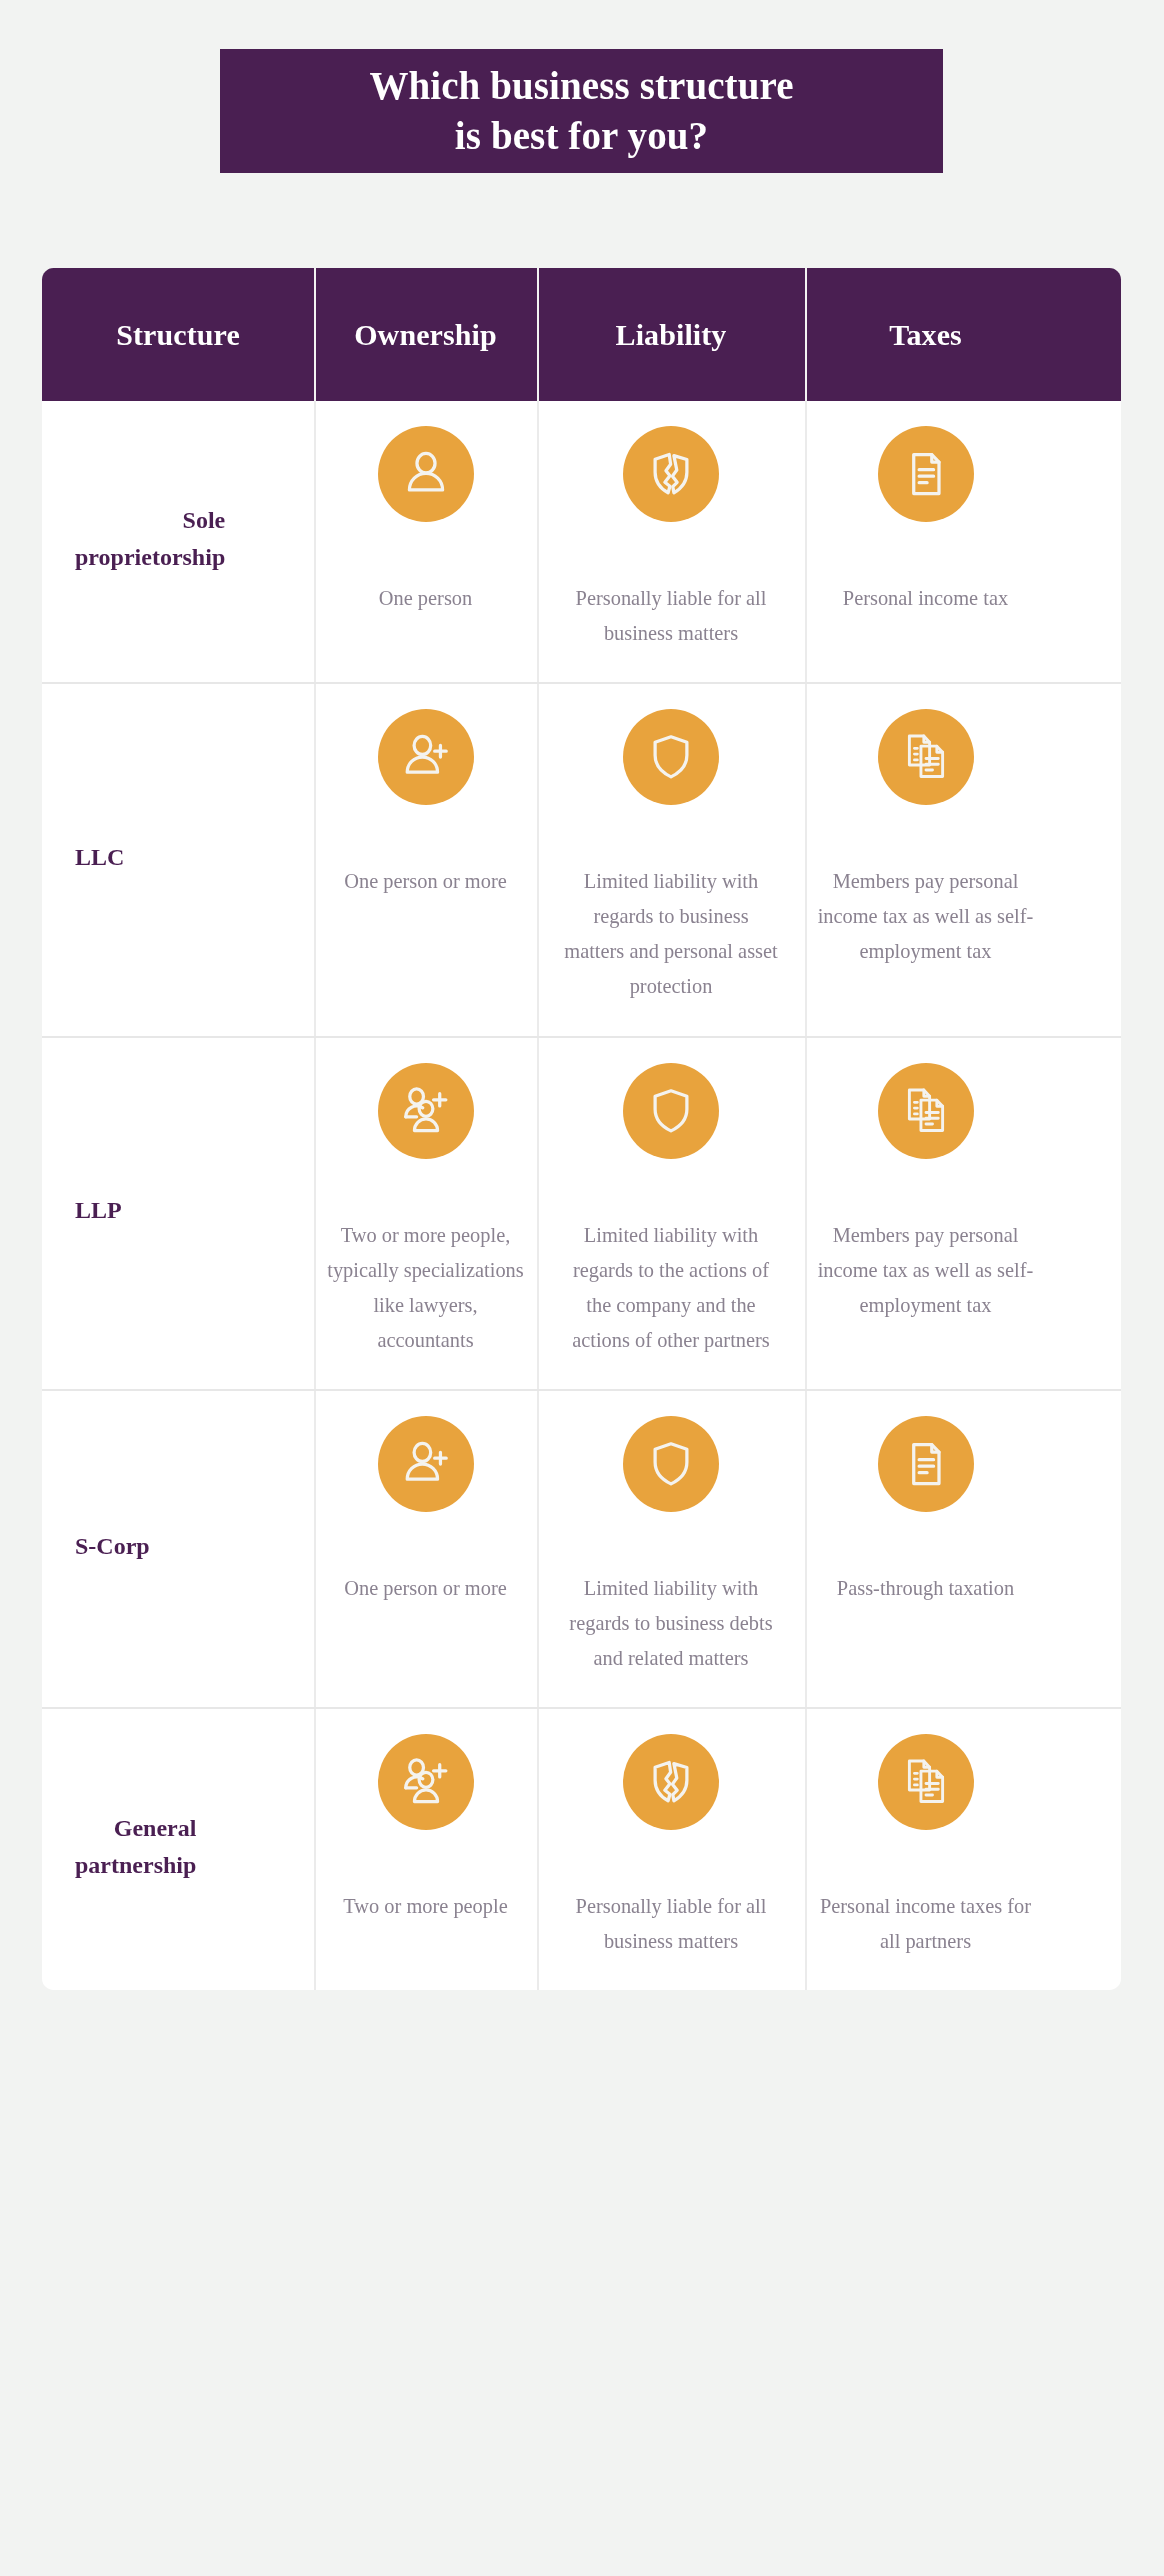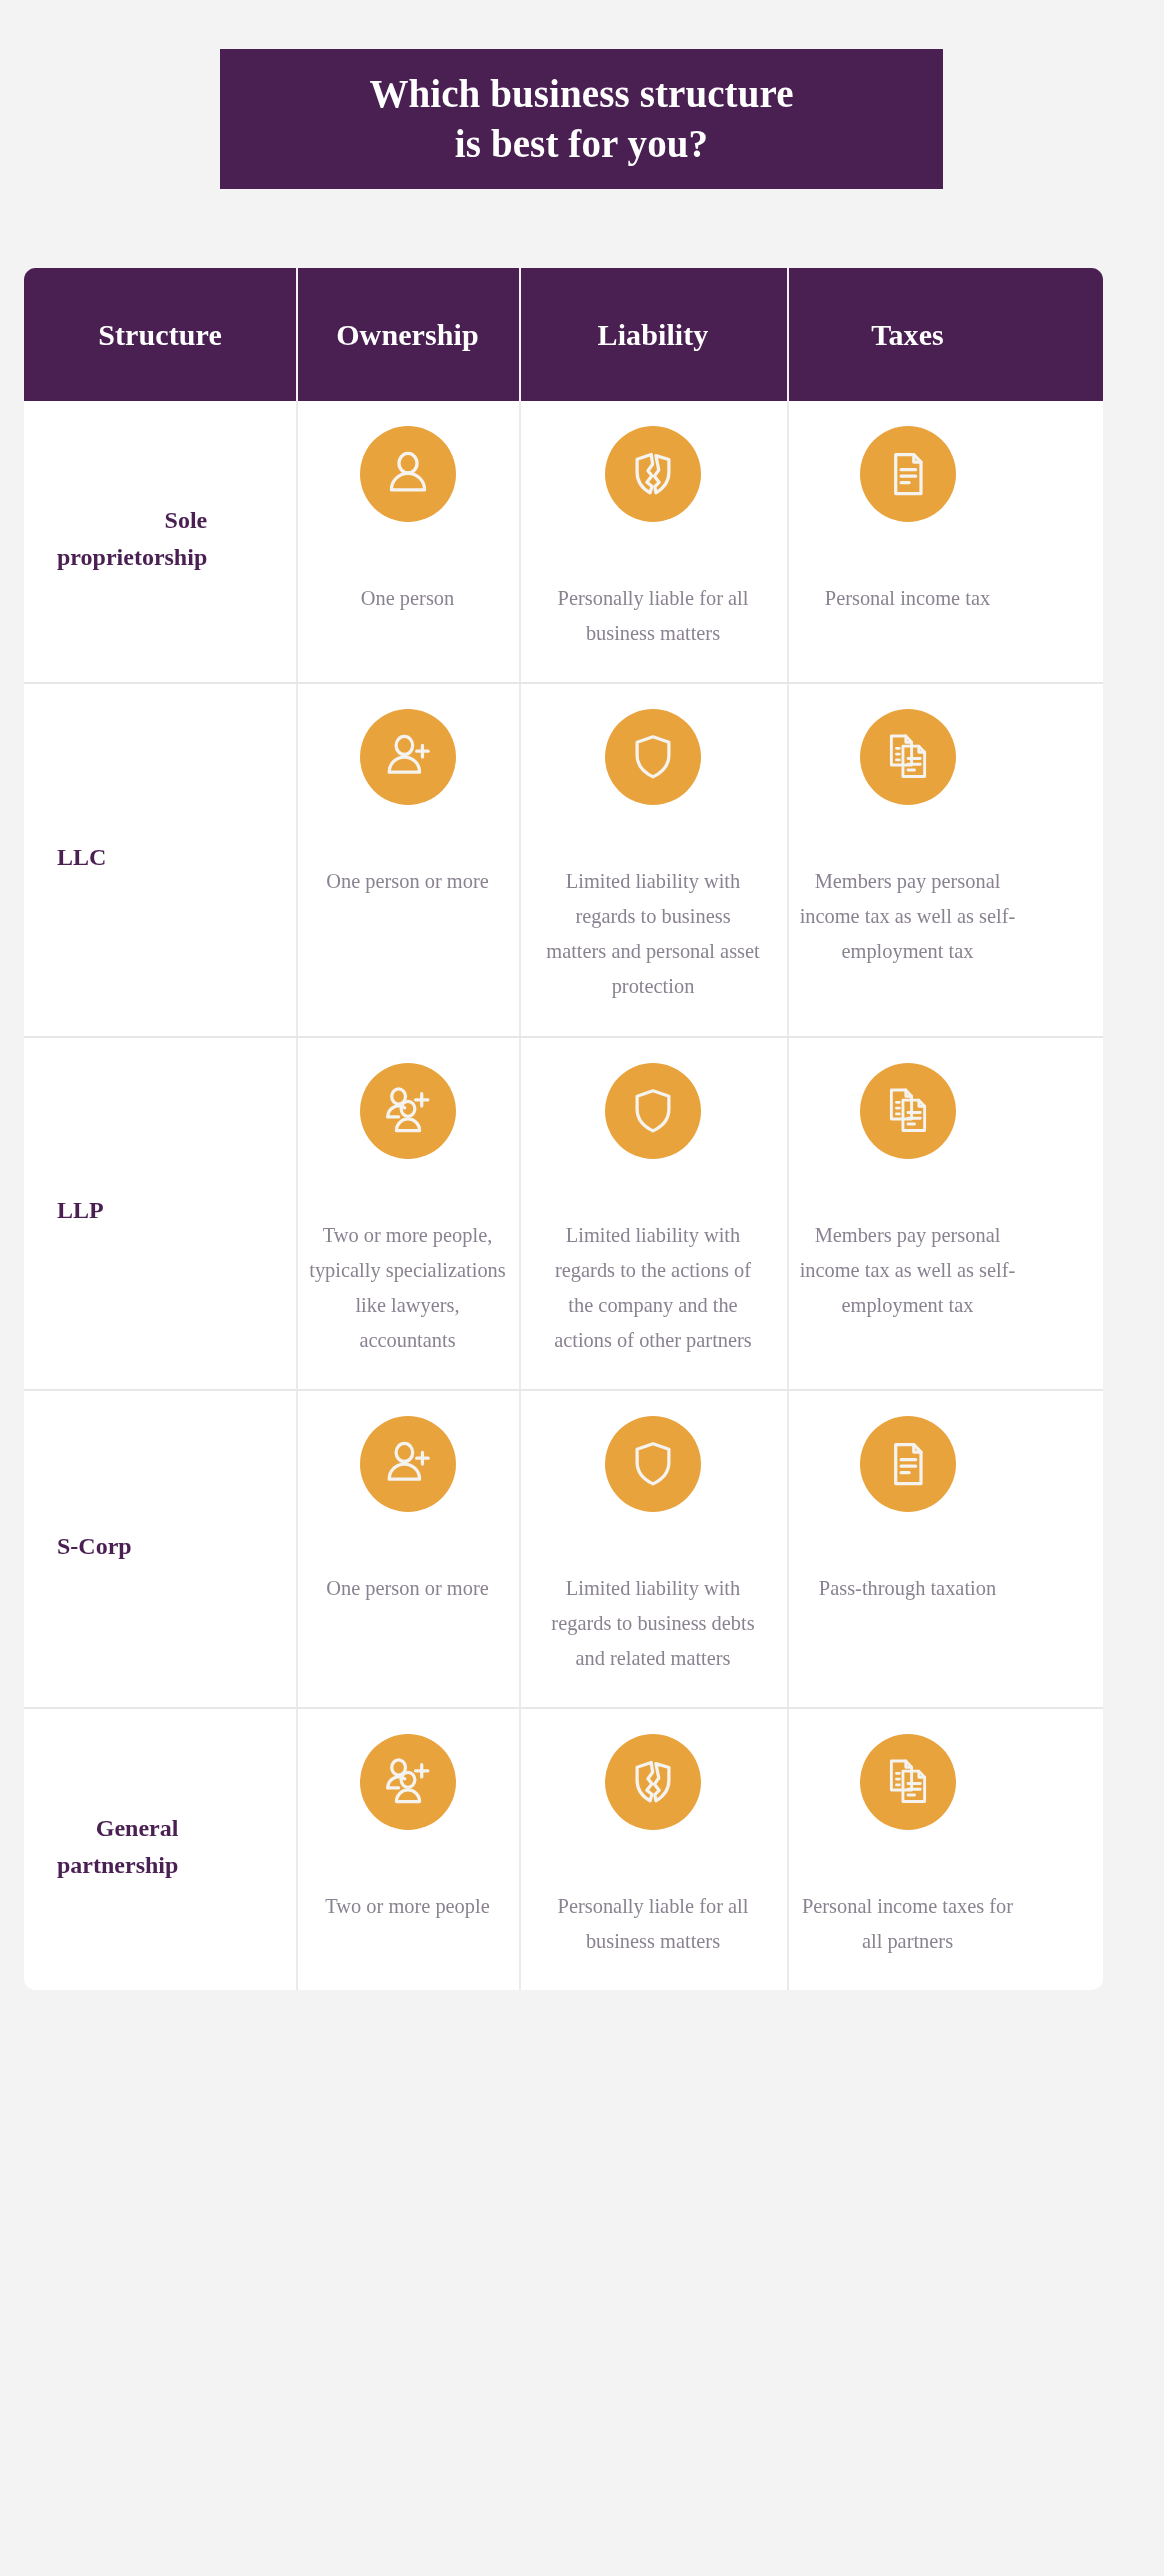--- a/index.html
+++ b/index.html
@@ -19,41 +19,41 @@
     background: #f2f3f2;
     overflow: hidden;
   }
 
   
   .title-banner {
     position: absolute;
     left: 220px;
     top: 49px;
     width: 723px;
-    height: 140px;
+    height: 124px;
     background: #4a1f52;
     display: flex;
     align-items: center;
     justify-content: center;
   }
   .title-text {
     color: #ffffff;
     font-family: "Liberation Serif", "DejaVu Serif", serif;
     font-weight: bold;
     font-size: 39px;
     line-height: 1.28;
     text-align: center;
     letter-spacing: 0.1px;
     white-space: pre-line;
   }
 
   
   .table {
     position: absolute;
-    left: 24px;
+    left: 42px;
     top: 268px;
     width: 1079px;
   }
 
   .thead {
     display: flex;
     background: #4a1f52;
     border-radius: 11.6px 11.6px 0 0;
     height: 133px;
     overflow: hidden;

